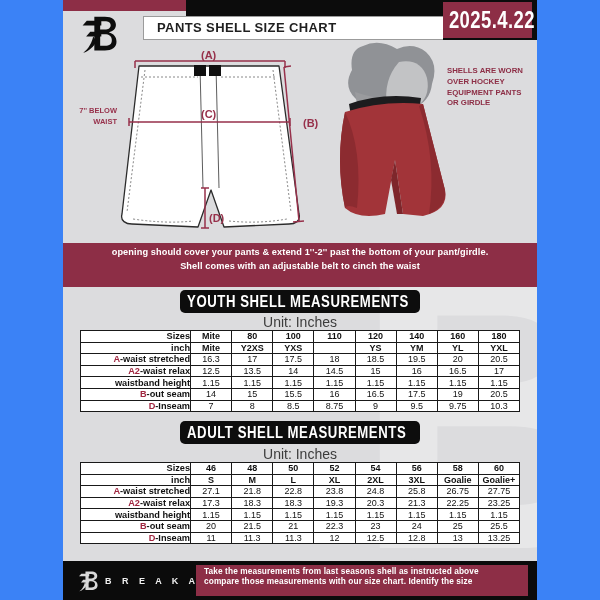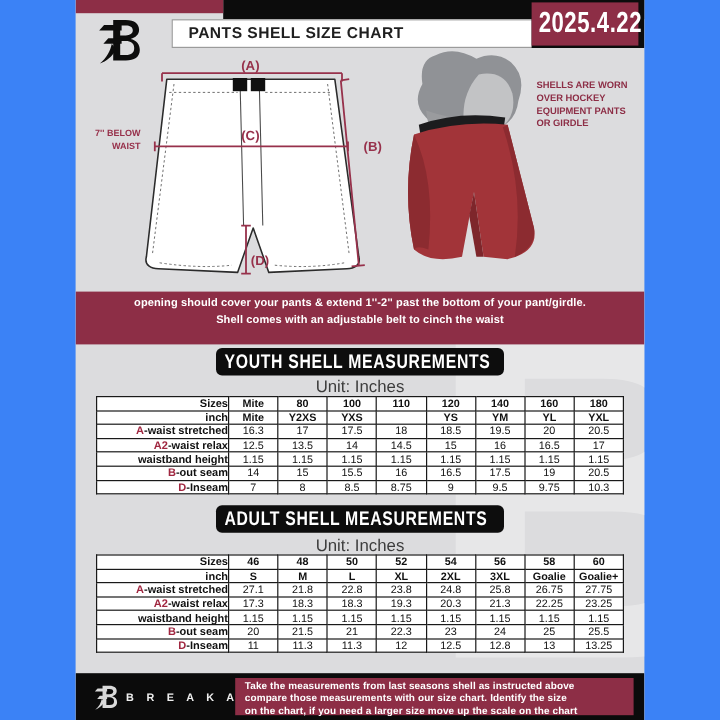--- a/index.html
+++ b/index.html
@@ -304,18 +304,17 @@
       <svg class="footer-logo" viewBox="0 0 60 72">
         <path fill="#d9d9d9" fill-rule="evenodd" d="M22 8 H40 C53 8 59 14 59 22 C59 29 54 33 47 35 C55 37 60 42 60 51 C60 61 52 66 40 66 H22 Z M32 16 V30 H40 C46 30 50 27 50 23 C50 18 46 16 40 16 Z M32 38 V58 H40 C48 58 52 55 52 48 C52 41 47 38 40 38 Z"></path>
         <path fill="#d9d9d9" d="M2 23 L9 15 H34 V23 Z"></path>
         <path fill="#d9d9d9" d="M8 42 L15 34 H34 V42 Z"></path>
         <path fill="#d9d9d9" d="M20 42 C18 52 13 62 3 70 C12 67 21 60 26 50 Z"></path>
       </svg>
       <div class="brand">B R E A K A W A Y</div>
       <div class="footer-note">
           <div>Take the measurements from last seasons shell as instructed above</div>
           <div>compare those measurements  with our size chart. Identify the size</div>
-          <div>on the chart, if you need a larger size move up the scale on the chart</div>
         </div>
     </div>
 
   </div>
 </div>
 
 </body></html>

